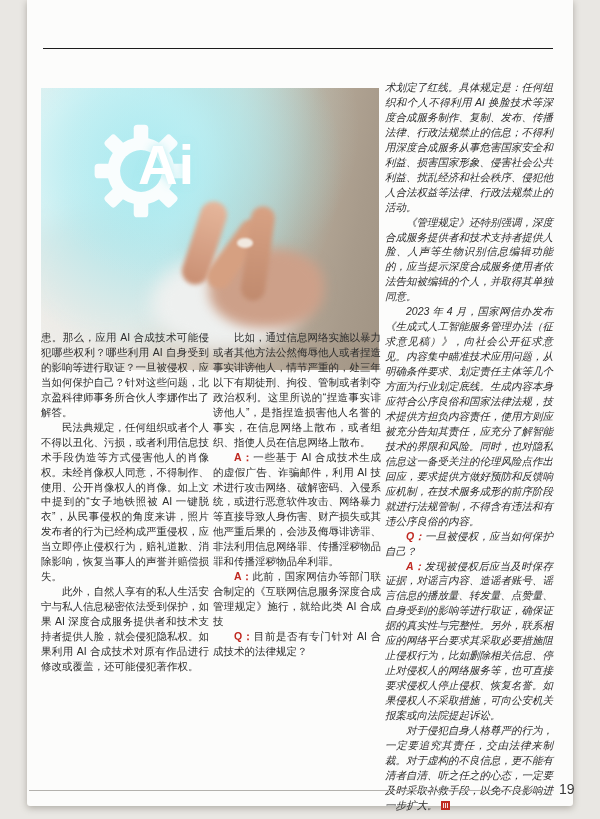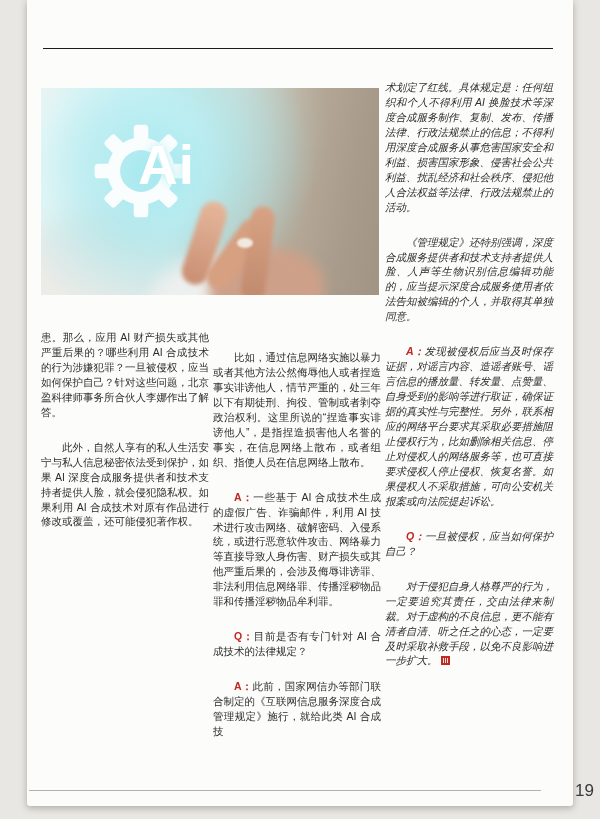--- a/index.html
+++ b/index.html
@@ -13,21 +13,21 @@
     background:#fcfcfb;
     box-shadow:0 2px 7px rgba(100,95,85,.45);
     border-radius:0 0 3px 3px;
   }
   .top-rule{
     position:absolute;left:16px;top:48px;width:510px;height:1px;
     background:#1c1c1c;
   }
   
   .photo{
-    position:absolute;left:14px;top:88px;width:338px;height:207px;
+    position:absolute;left:14px;top:88px;width:338px;height:282px;
     overflow:hidden;
     background:linear-gradient(100deg,#f3f2ef 0%,#ebe9e4 28%,#d8cec0 52%,#b7aa99 72%,#a89b8b 88%,#a19484 100%);
   }
   .photo .fold1{position:absolute;left:-30px;top:-20px;width:200px;height:190px;border-radius:50%;
     background:#fbfbf9;filter:blur(14px);}
   .photo .fold2{position:absolute;left:-20px;top:120px;width:170px;height:140px;border-radius:50%;
     background:#ecebe7;filter:blur(14px);}
   .photo .glow{position:absolute;left:0;top:0;width:100%;height:100%;
     background:radial-gradient(circle at 115px 80px,rgba(150,228,236,.95) 0%,rgba(150,228,236,.55) 30%,rgba(150,228,236,0) 62%);}
   .photo .glow2{position:absolute;left:0;top:0;width:100%;height:100%;
@@ -53,37 +53,37 @@
   .finger.curl{background:linear-gradient(#d8a284,#c08a6e);}
   .ring{position:absolute;left:196px;top:150px;width:16px;height:10px;border-radius:50%;
     background:#f1e9e0;filter:blur(1px);}
   
   .col{
     position:absolute;width:168px;
     font-size:10.5px;line-height:14.95px;color:#2d2d2d;
     text-align:justify;
   }
   .col p{margin:0;padding:0;}
-  .col p.indent{text-indent:2em;margin-top:20px;}
+  .col p.indent{text-indent:2em;}
   .col-left{left:14px;top:330px;}
   .col-middle{left:186px;top:330px;}
   .col-right{left:358px;top:80px;font-style:italic;}
   .qa-marker{color:#bf271f;font-weight:bold;}
   .end-mark{
     display:inline-block;width:9px;height:9px;background:#c02a20;
     margin-left:3px;vertical-align:-1px;position:relative;
   }
   .end-mark::after{
     content:"";position:absolute;left:2px;top:2px;width:5px;height:5px;
     background:linear-gradient(90deg,#fff 0 1px,transparent 1px 2px,#fff 2px 3px,transparent 3px 4px,#fff 4px 5px);
     opacity:.85;
   }
   
   .footer-line{position:absolute;left:2px;top:790px;width:512px;height:1px;background:#b3b1ad;}
-  .page-number{position:absolute;left:548px;top:781px;font-size:17px;color:#3a3a3a;}
+  .page-number{position:absolute;left:532px;top:781px;font-size:14px;color:#3a3a3a;}
 </style>
 </head>
 <body>
 
 <div class="page">
 
   <div class="top-rule"></div>
 
   <div class="photo">
     <div class="fold1"></div>
@@ -116,33 +116,35 @@
 
     <div class="hand-sleeve"></div>
     <div class="hand-palm"></div>
     <div class="finger index"></div>
     <div class="finger mid"></div>
     <div class="finger curl"></div>
     <div class="ring"></div>
   </div>
 
   <div class="col col-left">
-      <p>患。那么，应用 AI 财产损失或其他严重后果的？哪些利用 AI 合成技术的行为涉嫌犯罪？一旦被侵权，应当如何保护自己？针对这些问题，北京盈科律师事务所合伙人李娜作出了解答。</p>
+      <p>患。那么，应用 AI 合成技术可能侵犯哪些权利？哪些利用 AI 自身受到的影响等进行取证？一旦被侵权，应当如何保护自己？针对这些问题，北京盈科律师事务所合伙人李娜作出了解答。</p>
+      <p class="indent">民法典规定，任何组织或者个人不得以丑化、污损，或者利用信息技术手段伪造等方式侵害他人的肖像权。未经肖像权人同意，不得制作、使用、公开肖像权人的肖像。如上文中提到的“女子地铁照被 AI 一键脱衣”，从民事侵权的角度来讲，照片发布者的行为已经构成严重侵权，应当立即停止侵权行为，赔礼道歉、消除影响，恢复当事人的声誉并赔偿损失。</p>
       <p class="indent">此外，自然人享有的私人生活安宁与私人信息秘密依法受到保护，如果 AI 深度合成服务提供者和技术支持者提供人脸，就会侵犯隐私权。如果利用 AI 合成技术对原有作品进行修改或覆盖，还可能侵犯著作权。</p>
     </div>
   <div class="col col-middle">
       <p class="indent">比如，通过信息网络实施以暴力或者其他方法公然侮辱他人或者捏造事实诽谤他人，情节严重的，处三年以下有期徒刑、拘役、管制或者剥夺政治权利。这里所说的“捏造事实诽谤他人”，是指捏造损害他人名誉的事实，在信息网络上散布，或者组织、指使人员在信息网络上散布。</p>
       <p class="indent"><span class="qa-marker">A：</span>一些基于 AI 合成技术生成的虚假广告、诈骗邮件，利用 AI 技术进行攻击网络、破解密码、入侵系统，或进行恶意软件攻击、网络暴力等直接导致人身伤害、财产损失或其他严重后果的，会涉及侮辱诽谤罪、非法利用信息网络罪、传播淫秽物品罪和传播淫秽物品牟利罪。</p>
+      <p class="indent"><span class="qa-marker">A：</span>此前，国家网信办等部门联合制定的《互联网信息服务深度合成管理规定》施行，就给此类 AI 合成技</p>
       <p class="indent"><span class="qa-marker">Q：</span>目前是否有专门针对 AI 合成技术的法律规定？</p>
-      <p class="indent"><span class="qa-marker">A：</span>此前，国家网信办等部门联合制定的《互联网信息服务深度合成管理规定》施行，就给此类 AI 合成技</p>
     </div>
   <div class="col col-right">
       <p>术划定了红线。具体规定是：任何组织和个人不得利用 AI 换脸技术等深度合成服务制作、复制、发布、传播法律、行政法规禁止的信息；不得利用深度合成服务从事危害国家安全和利益、损害国家形象、侵害社会公共利益、扰乱经济和社会秩序、侵犯他人合法权益等法律、行政法规禁止的活动。</p>
       <p class="indent">《管理规定》还特别强调，深度合成服务提供者和技术支持者提供人脸、人声等生物识别信息编辑功能的，应当提示深度合成服务使用者依法告知被编辑的个人，并取得其单独同意。</p>
+      <p class="indent">2023 年 4 月，国家网信办发布《生成式人工智能服务管理办法（征求意见稿）》，向社会公开征求意见。内容集中瞄准技术应用问题，从明确条件要求、划定责任主体等几个方面为行业划定底线。生成内容本身应符合公序良俗和国家法律法规，技术提供方担负内容责任，使用方则应被充分告知其责任，应充分了解智能技术的界限和风险。同时，也对隐私信息这一备受关注的伦理风险点作出回应，要求提供方做好预防和反馈响应机制，在技术服务成形的前序阶段就进行法规管制，不得含有违法和有违公序良俗的内容。</p>
+      <p class="indent"><span class="qa-marker">Q：</span>一旦被侵权，应当如何保护自己？</p>
       <p class="indent"><span class="qa-marker">A：</span>发现被侵权后应当及时保存证据，对谣言内容、造谣者账号、谣言信息的播放量、转发量、点赞量、自身受到的影响等进行取证，确保证据的真实性与完整性。另外，联系相应的网络平台要求其采取必要措施阻止侵权行为，比如删除相关信息、停止对侵权人的网络服务等，也可直接要求侵权人停止侵权、恢复名誉。如果侵权人不采取措施，可向公安机关报案或向法院提起诉讼。</p>
-      <p class="indent"><span class="qa-marker">Q：</span>一旦被侵权，应当如何保护自己？</p>
       <p class="indent">对于侵犯自身人格尊严的行为，一定要追究其责任，交由法律来制裁。对于虚构的不良信息，更不能有清者自清、听之任之的心态，一定要及时采取补救手段，以免不良影响进一步扩大。<span class="end-mark"></span></p>
     </div>
 
   <div class="footer-line"></div>
   <div class="page-number">19</div>
 
 </div>
 
 </body></html>

